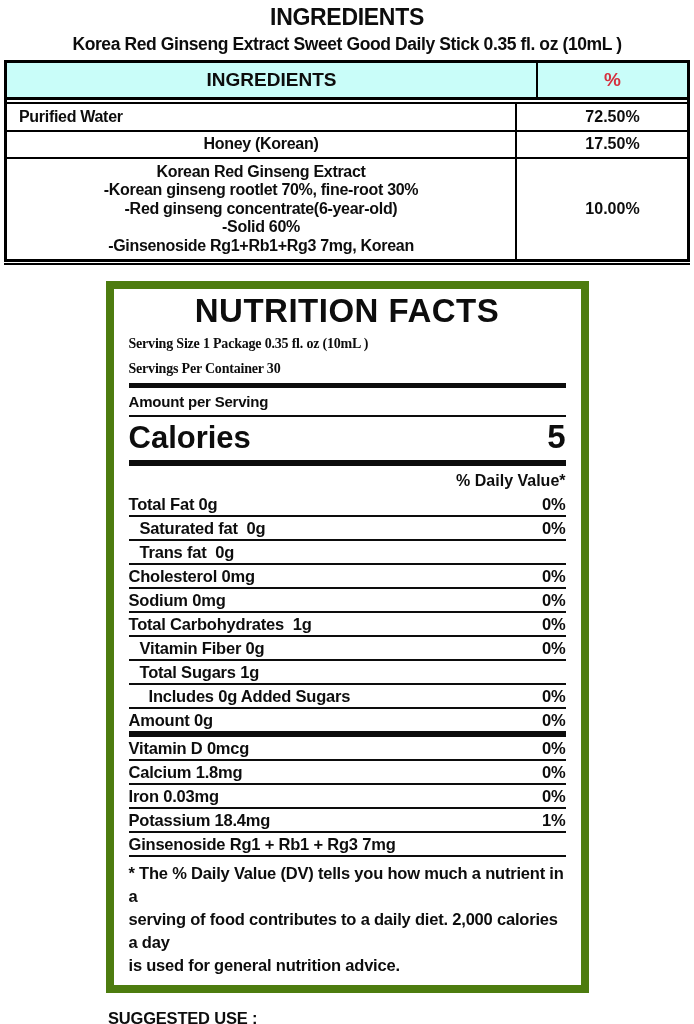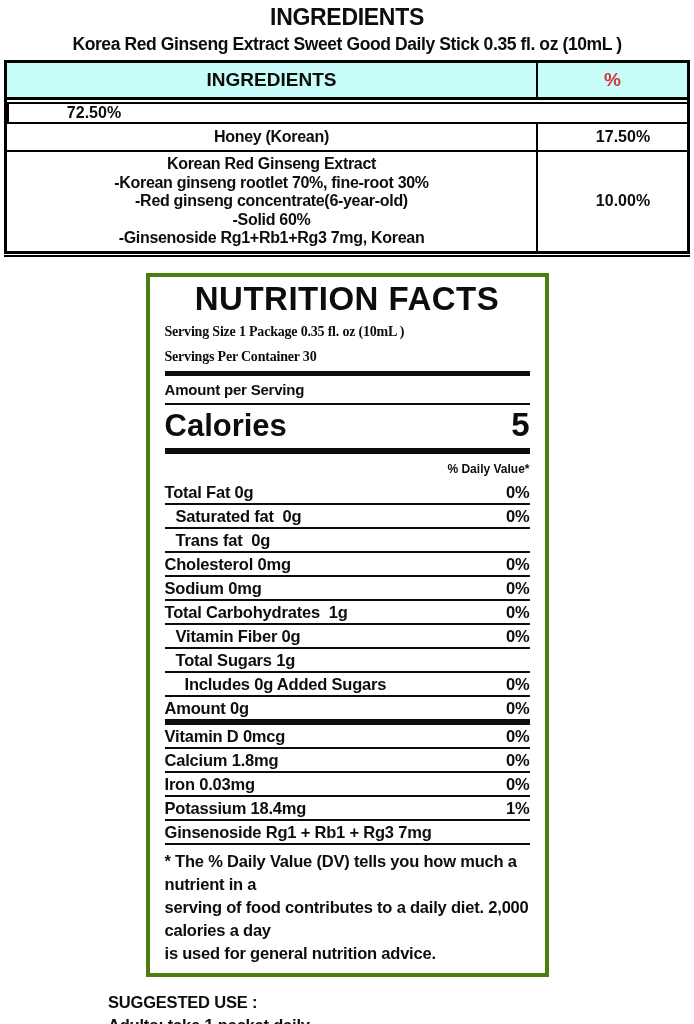--- a/index.html
+++ b/index.html
@@ -62,35 +62,35 @@
   .ing-row { display: flex; }
   .ing-row + .ing-row { border-top: 2px solid #000; text-align: center; }
   .ing-name {
     flex: 1;
     padding: 3.5px 12px;
     font-size: 16px;
     line-height: 18.5px;
     letter-spacing: -0.3px;
   }
   .ing-pct {
-    width: 151px;
+    width: 172px;
     border-left: 2px solid #000;
     display: flex;
     align-items: center;
     justify-content: center;
     font-size: 16px;
     padding-left: 21px;
   }
   .ing-underline { height: 2px; background: #000; margin: 1px 4px 0 4px; }
 
   
   .nf-panel {
-    width: 403px;
+    width: 483px;
     margin: 16px auto 0 auto;
-    border: 4px solid #4d7c0f;
+    border: 8px solid #4d7c0f;
     padding: 4px 15px 8px 15px;
   }
   .nf-title {
     text-align: center;
     font-size: 33px;
     letter-spacing: 0.5px;
     line-height: 36px;
   }
   .nf-serving { font-size: 14px; line-height: 21px; margin: 4px 0; letter-spacing: -0.2px; font-family: Liberation Serif, serif; }
   .bar-thick { height: 5px; background: var(--ink); margin: 4px 0; }
@@ -99,21 +99,21 @@
   .nf-amount { font-size: 15px; line-height: 20px; margin-bottom: 3px; letter-spacing: -0.2px; }
   .line-thin { height: 2px; background: var(--ink); }
   .nf-calories {
     display: flex;
     justify-content: space-between;
     align-items: baseline;
     padding: 1px 0;
   }
   .nf-calories .cal-label { font-size: 31px; line-height: 38px; }
   .nf-calories .cal-value { font-size: 33px; line-height: 38px; }
-  .nf-dv { text-align: right; font-size: 12px; line-height: 20px; padding: 3px 0 2px 0; }
+  .nf-dv { text-align: right; font-size: 16px; line-height: 20px; padding: 3px 0 2px 0; }
   .nf-row {
     display: flex;
     justify-content: space-between;
     font-size: 16.5px;
     line-height: 18px;
     padding: 2px 0;
     letter-spacing: -0.2px;
   }
   .nf-label { white-space: pre; }
   .indent-1 .nf-label { padding-left: 11px; }
@@ -132,20 +132,23 @@
   <div class="top-subtitle">Korea Red Ginseng Extract Sweet Good Daily Stick 0.35 fl. oz (10mL )</div>
 
   <div class="ing-table">
     <div class="ing-header">
       <div class="ing-header-name">INGREDIENTS</div>
       <div class="ing-header-pct">%</div>
     </div>
     <div class="ing-divider"></div>
     <div id="ing-body">
         <div class="ing-row">
+          <div class="ing-name">
+            <div>Purified Water</div>
+          </div>
           <div class="ing-pct">72.50%</div>
         </div>
         <div class="ing-row">
           <div class="ing-name">
             <div>Honey (Korean)</div>
           </div>
           <div class="ing-pct">17.50%</div>
         </div>
         <div class="ing-row">
           <div class="ing-name">

